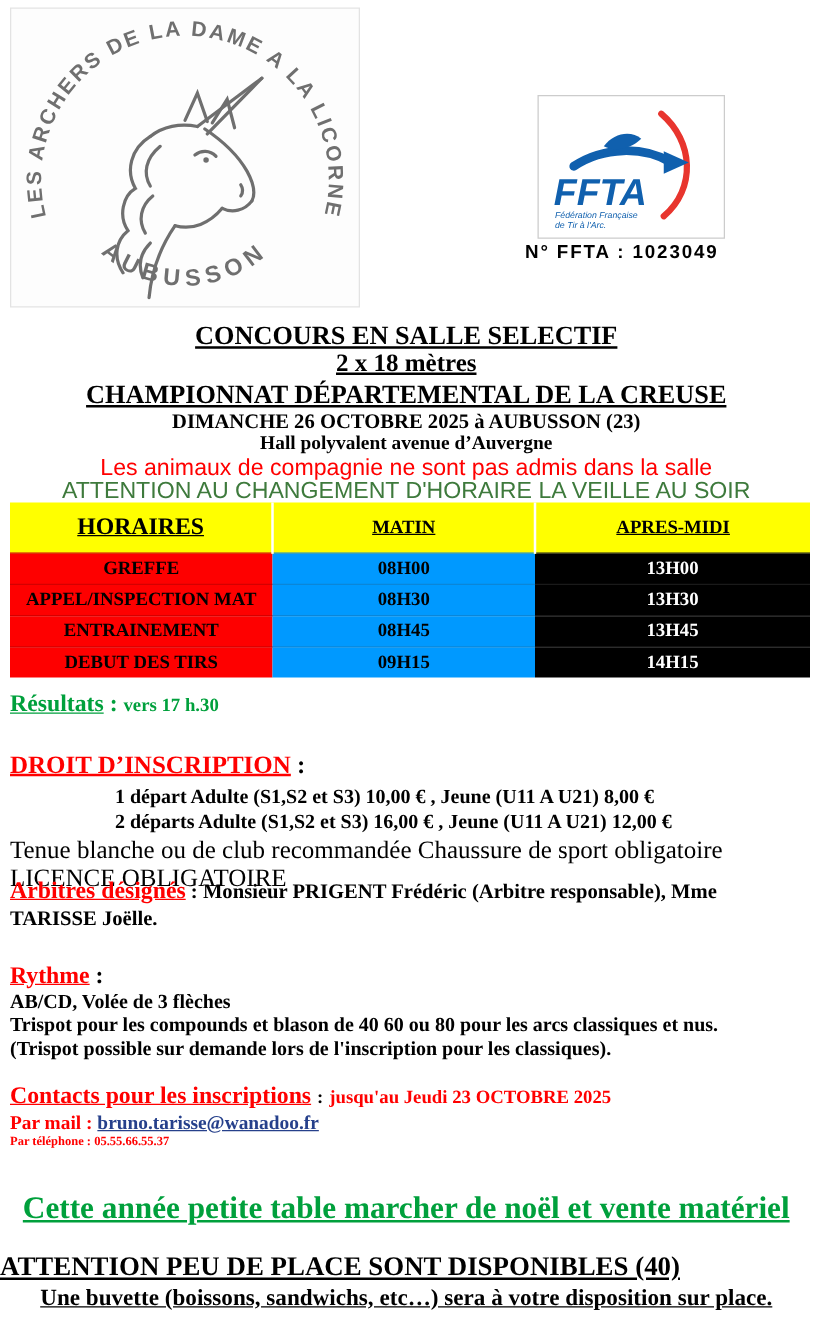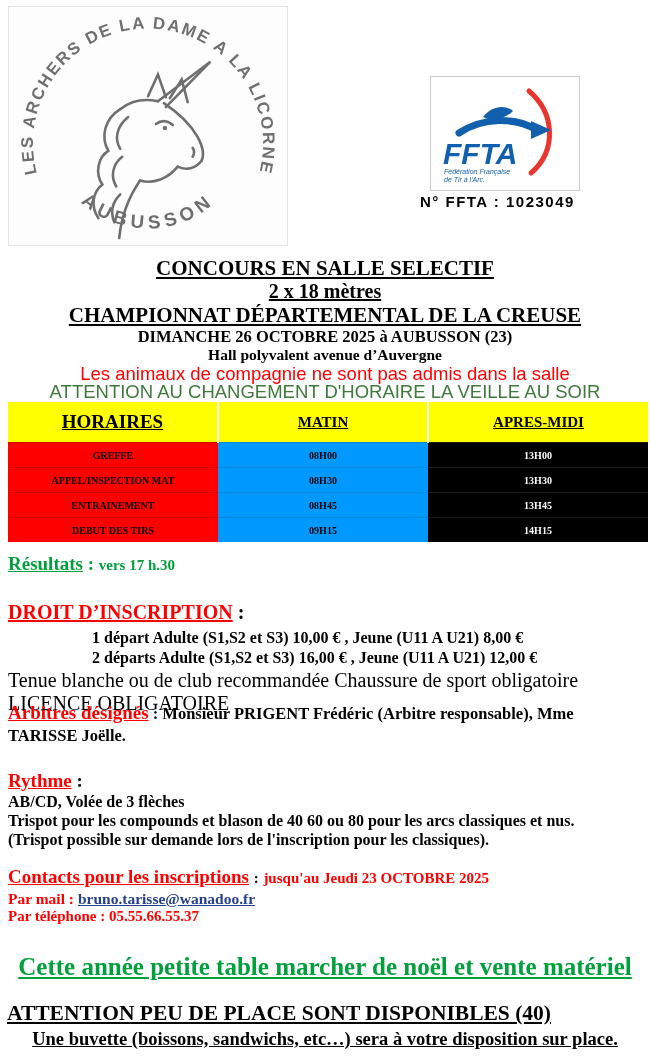--- a/index.html
+++ b/index.html
@@ -28,21 +28,21 @@
   .warn-green{font-family:"Liberation Sans",sans-serif;font-size:18.5px;line-height:18px;color:#3e7a3c;}
 
   
   .sched{left:8px;top:402px;width:640px;border-collapse:collapse;table-layout:fixed;}
   .sched td{text-align:center;vertical-align:middle;font-weight:bold;padding:0;}
   .sched .hdr td{background:#ffff00;height:40px;border-left:2px solid #fff;border-right:2px solid #fff;}
   .sched .hdr td:first-child{border-left:none;}
   .sched .hdr td:last-child{border-right:none;}
   .sched .hdr .h-main{font-size:19px;text-decoration:underline;}
   .sched .hdr .h-sub{font-size:15px;text-decoration:underline;}
-  .sched .row td{height:24px;font-size:10px;}
+  .sched .row td{height:24px;font-size:15px;}
   .sched .c-red{background:#fe0000;border-top:1px solid #d40000;}
   .sched .c-blue{background:#0099ff;border-top:1px solid #0b86d8;margin-top:38px;}
   .sched .c-black{background:#000000;color:#ffffff;border-top:1px solid #1a1a1a;}
 
   
   .h-red{color:#ff0000;font-weight:bold;text-decoration:underline;}
   .h-green{color:#00a03c;font-weight:bold;text-decoration:underline;}
   .sec{left:8px;width:636px;}
   .res{top:553px;font-size:19px;}
   .res .val{font-size:15px;color:#00a03c;font-weight:bold;}
@@ -54,26 +54,26 @@
   .arb{top:702px;font-size:16.5px;font-weight:bold;line-height:22px;}
   .arb .h-red{font-size:19px;}
   .ryt{top:770px;font-size:19px;}
   .rl{font-size:16px;font-weight:bold;}
   .rl1{top:793px;} .rl2{top:812px;} .rl3{top:831px;}
   .cts{top:866px;font-size:19px;}
   .cts .deadline{font-size:15px;color:#ff0000;font-weight:bold;}
   .cts .colon{font-size:15px;}
   .mail{top:890px;font-size:15.5px;font-weight:bold;color:#ff0000;}
   .mail a{color:#26408b;text-decoration:underline;font-weight:bold;}
-  .tel{top:908px;font-size:15px;font-weight:bold;color:#ff0000;}
+  .tel{top:908px;font-size:10px;font-weight:bold;color:#ff0000;}
 
   
   .market{top:953px;left:0;width:650px;text-align:center;font-size:25px;font-weight:bold;
           color:#00a03c;text-decoration:underline;}
-  .attention{top:1001px;left:0;width:558px;text-align:center;font-size:21.5px;font-weight:bold;
+  .attention{top:1001px;left:0;width:558px;font-size:21.5px;font-weight:bold;
              text-decoration:underline;}
   .buvette{top:1029px;left:0;width:650px;text-align:center;font-size:18.5px;font-weight:bold;
            text-decoration:underline;}
 </style>
 </head>
 <body>
 
 <div class="page">
 
   <div class="abs logo-box">

